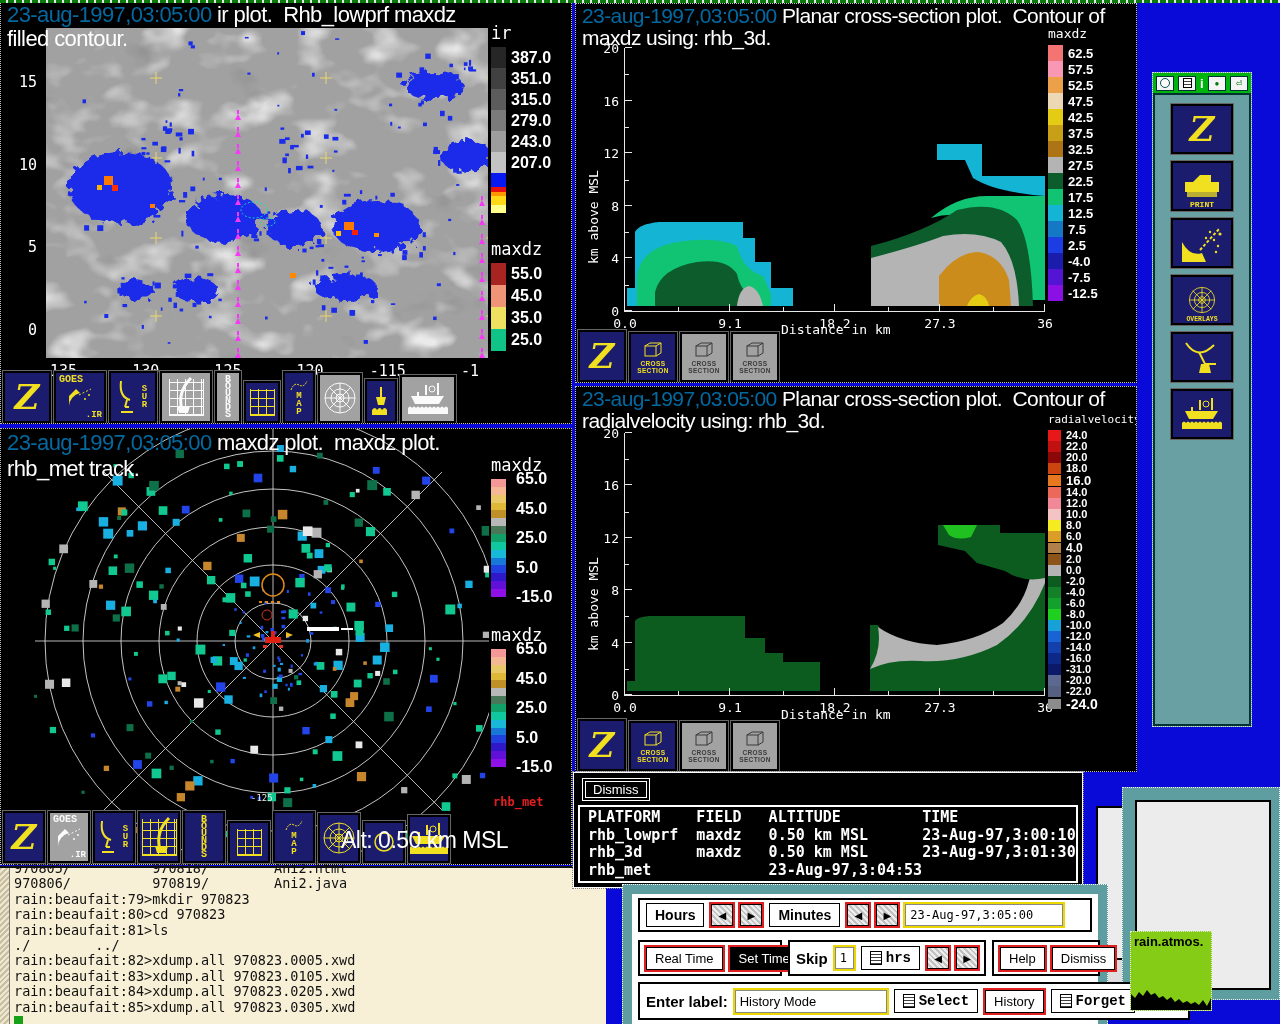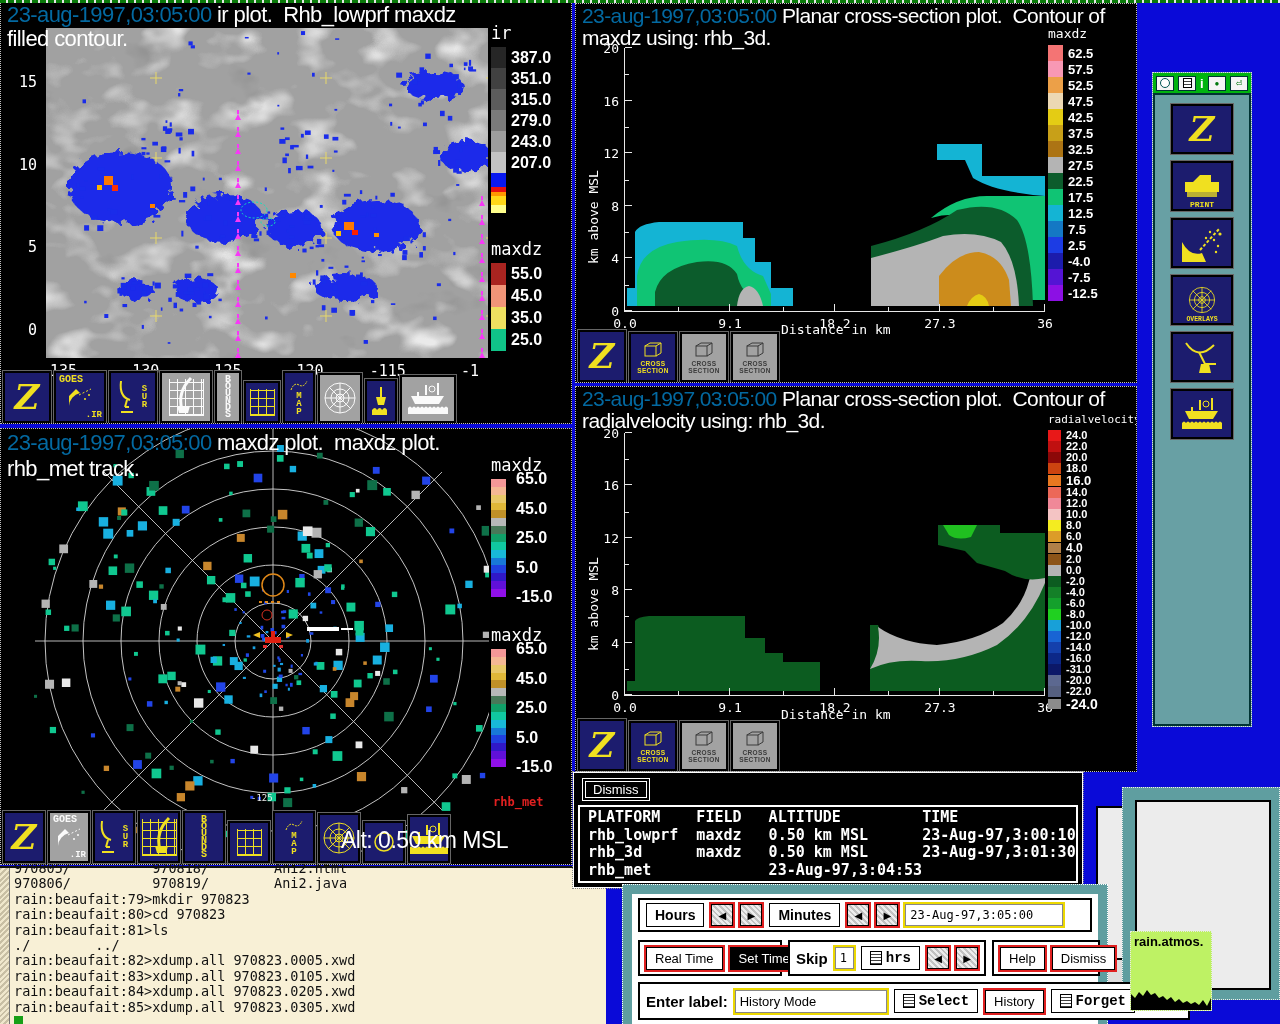--- a/index.html
+++ b/index.html
@@ -78,21 +78,21 @@
   #iconpanel .tbar .ttl{color:#fff;font:bold 13px "Liberation Sans",sans-serif;flex:1 1 auto;overflow:hidden;white-space:nowrap}
   .wbtn{width:16px;height:13px;background:#f4f4f4;border:1px solid #033;flex:none;display:flex;
         align-items:center;justify-content:center;font-size:8px;color:#00780c;cursor:pointer}
   .wbtn .disc{width:8px;height:8px;border-radius:50%;background:#fff;border:1px solid #055}
   #iconpanel .body{position:absolute;left:0;right:0;top:20px;bottom:0;border:2px solid #033;
         display:flex;flex-direction:column;align-items:center;gap:7px;padding-top:9px;box-sizing:border-box}
   
   .plainwin{position:absolute;background:#ececec;border:2px solid #000;box-sizing:border-box}
   #tealwin{position:absolute;background:#5f9ea0;border:1px dotted #eee;box-sizing:border-box;z-index:5}
   #tealwin .pw{position:absolute;left:12px;top:12px;width:132px;height:186px;background:#ececec;border:2px solid #000}
-  #rainicon{position:absolute;background:#bef264;border:1px dotted #e8e8e8;z-index:10;box-sizing:border-box;overflow:hidden}
+  #rainicon{position:absolute;background:#84cc16;border:1px dotted #e8e8e8;z-index:10;box-sizing:border-box;overflow:hidden}
   #rainicon .rl{position:absolute;left:3px;top:2px;color:#000;font:bold 13px "Liberation Sans",sans-serif}
   #topstrip{position:absolute;left:0;top:0;width:1280px;height:3px;z-index:2;
       background:repeating-linear-gradient(90deg,#0a7a0a 0 6px,#e8e8e8 6px 8px)}
   .altlab{position:absolute;color:#fff;font-size:23px;letter-spacing:-0.5px;white-space:nowrap;z-index:9}
   .redlab{position:absolute;color:#e02020;font:bold 12px "DejaVu Sans Mono",monospace}
   svg{display:block}
 </style>
 </head>
 <body>
 

